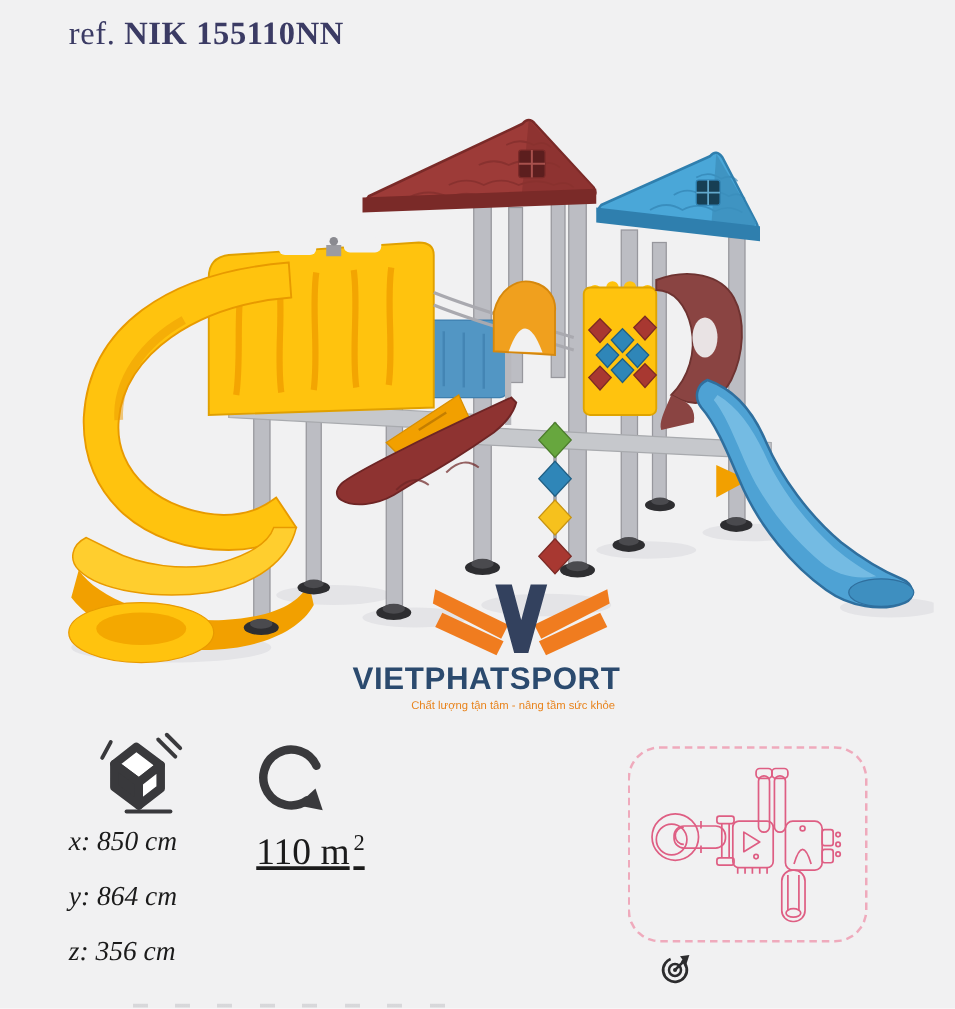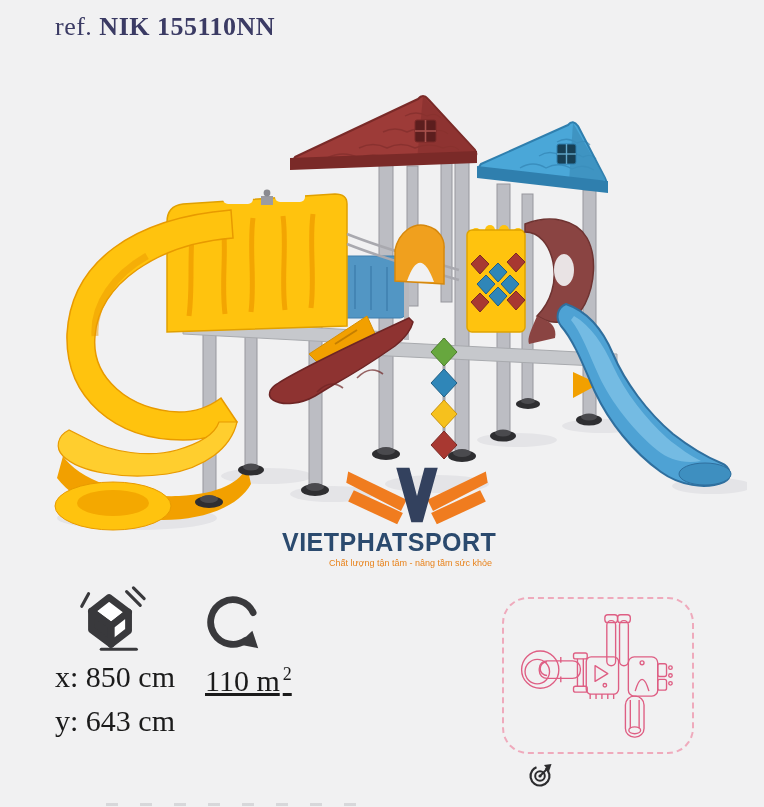--- a/index.html
+++ b/index.html
@@ -11,21 +11,21 @@
   
   .render{position:absolute;left:17px;top:86px;width:730px;height:450px;}
   
   .watermark{position:absolute;left:282px;top:462px;width:210px;text-align:right;
              font-family:"Liberation Sans",sans-serif;}
   .watermark .brand{font-size:25px;font-weight:800;color:#2b4a6e;letter-spacing:.5px;margin-top:-4px;}
   .watermark .tagline{font-size:9px;color:#e8831c;margin-top:1px;}
   
   .icon-box{position:absolute;left:72px;top:584px;width:78px;height:70px;}
   .icon-rotate{position:absolute;left:202px;top:590px;width:62px;height:64px;}
-  .dim{position:absolute;left:55px;font-size:30px;color:#1b1b1b;}
+  .dim{position:absolute;left:55px;font-size:22px;color:#1b1b1b;font-style:italic;}
   .dim.x{top:660px;}
   .dim.y{top:704px;}
   .dim.z{top:748px;}
   .area{position:absolute;left:205px;top:664px;font-size:30px;color:#1b1b1b;text-decoration:underline;}
   .area sup{font-size:18px;margin-left:3px;}
   
   .fp-box{position:absolute;left:502px;top:597px;width:192px;height:157px;border:2px dashed #efaabc;
           border-radius:26px;box-sizing:border-box;}
   .fp-box svg{position:absolute;left:0;top:0;width:100%;height:100%;}
   .fp-label{position:absolute;left:560px;top:765px;font-family:"Liberation Sans",sans-serif;
@@ -255,21 +255,22 @@
       <line x1="30" y1="66" x2="66" y2="66" stroke-width="3.2"></line>
     </g>
   </svg>
 
   <svg class="icon-rotate" viewBox="0 0 64 64">
     <path d="M52.8,22.3 A23,23 0 1 0 45.2,50.8" fill="none" stroke="#39393c" stroke-width="7" stroke-linecap="round"></path>
     <polygon points="52,41 58,59 37,55" fill="#39393c"></polygon>
   </svg>
 
   <div class="dim x">x: 850 cm</div>
-  <div class="dim y">y: 643 cm</div>
+  <div class="dim y">y: 864 cm</div>
+  <div class="dim z">z: 356 cm</div>
   <div class="area"><span>110 m</span><sup>2</sup></div>
 
   <div class="fp-box">
     <svg viewBox="0 0 192 156">
       <g fill="none" stroke-width="1.4" stroke-linejoin="round" opacity=".9" stroke="#dd4f78">
         <circle cx="37" cy="72" r="19"></circle>
         <circle cx="34" cy="74" r="12.5"></circle>
         <path d="M44,64 A7,7 0 1 0 44,78"></path>
         <rect x="36" y="63" width="42" height="18" rx="8"></rect>
         <path d="M58,59 V65 M58,79 V85"></path>

